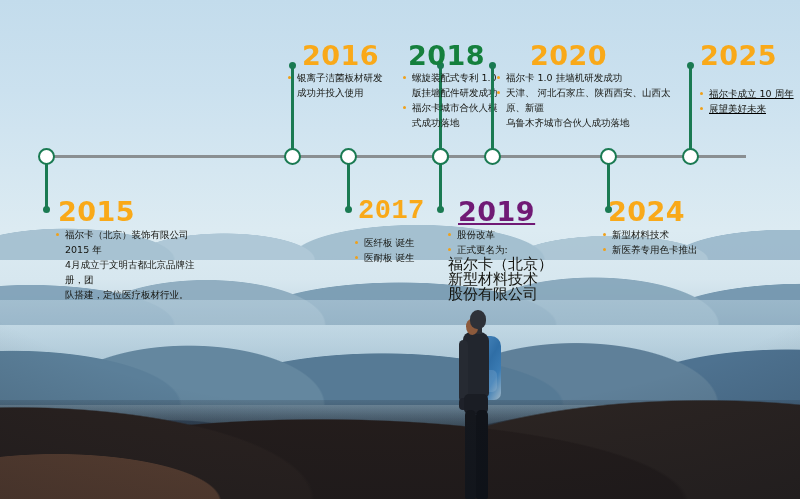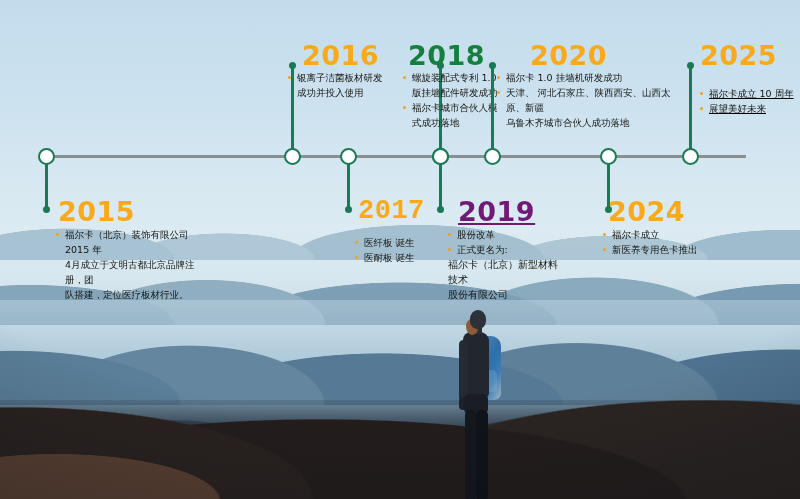--- a/index.html
+++ b/index.html
@@ -166,21 +166,21 @@
     content: "";
     position: absolute;
     left: 0; top: 6px;
     width: 3px; height: 3px;
     border-radius: 50%;
     background: #f0a01a;
   }
   .plain {
     position: relative;
     color: #14140f;
-    font-size: 10px;
+    font-size: 15px;
     line-height: 15px;
     white-space: pre-line;
     font-family: "DejaVu Sans", "Liberation Sans", sans-serif;
   }
 </style>
 </head>
 <body>
 
 <div id="stage">
 
@@ -278,21 +278,21 @@
           <div class="bullet">天津、 河北石家庄、陕西西安、山西太原、新疆
 乌鲁木齐城市合伙人成功落地</div>
         </div>
       </div>
       <div class="node">
         <div class="stem" style="left: 607px; background: rgb(26, 122, 82); top: 157px; height: 52px;"></div>
         <div class="stem-end" style="left: 605px; background: rgb(26, 122, 82); top: 206px;"></div>
         <div class="node-dot-outer" style="left: 600px; top: 148px; border-color: rgb(26, 122, 82);"></div>
         <div class="year" style="left: 608px; top: 198px; color: rgb(249, 169, 25);">2024</div>
         <div class="bullets" style="left: 603px; top: 227px; width: 120px;">
-          <div class="bullet">福尔卡成立</div>
+          <div class="bullet">新型材料技术</div>
           <div class="bullet">新医养专用色卡推出</div>
         </div>
       </div>
       <div class="node">
         <div class="stem" style="left: 689px; background: rgb(26, 122, 82); top: 65px; height: 90px;"></div>
         <div class="stem-end" style="left: 687px; background: rgb(26, 122, 82); top: 62px;"></div>
         <div class="node-dot-outer" style="left: 682px; top: 148px; border-color: rgb(26, 122, 82);"></div>
         <div class="year" style="left: 700px; top: 42px; color: rgb(249, 169, 25);">2025</div>
         <div class="bullets" style="left: 700px; top: 86px; width: 100px; text-decoration: underline;">
           <div class="bullet">福尔卡成立 10 周年</div>

